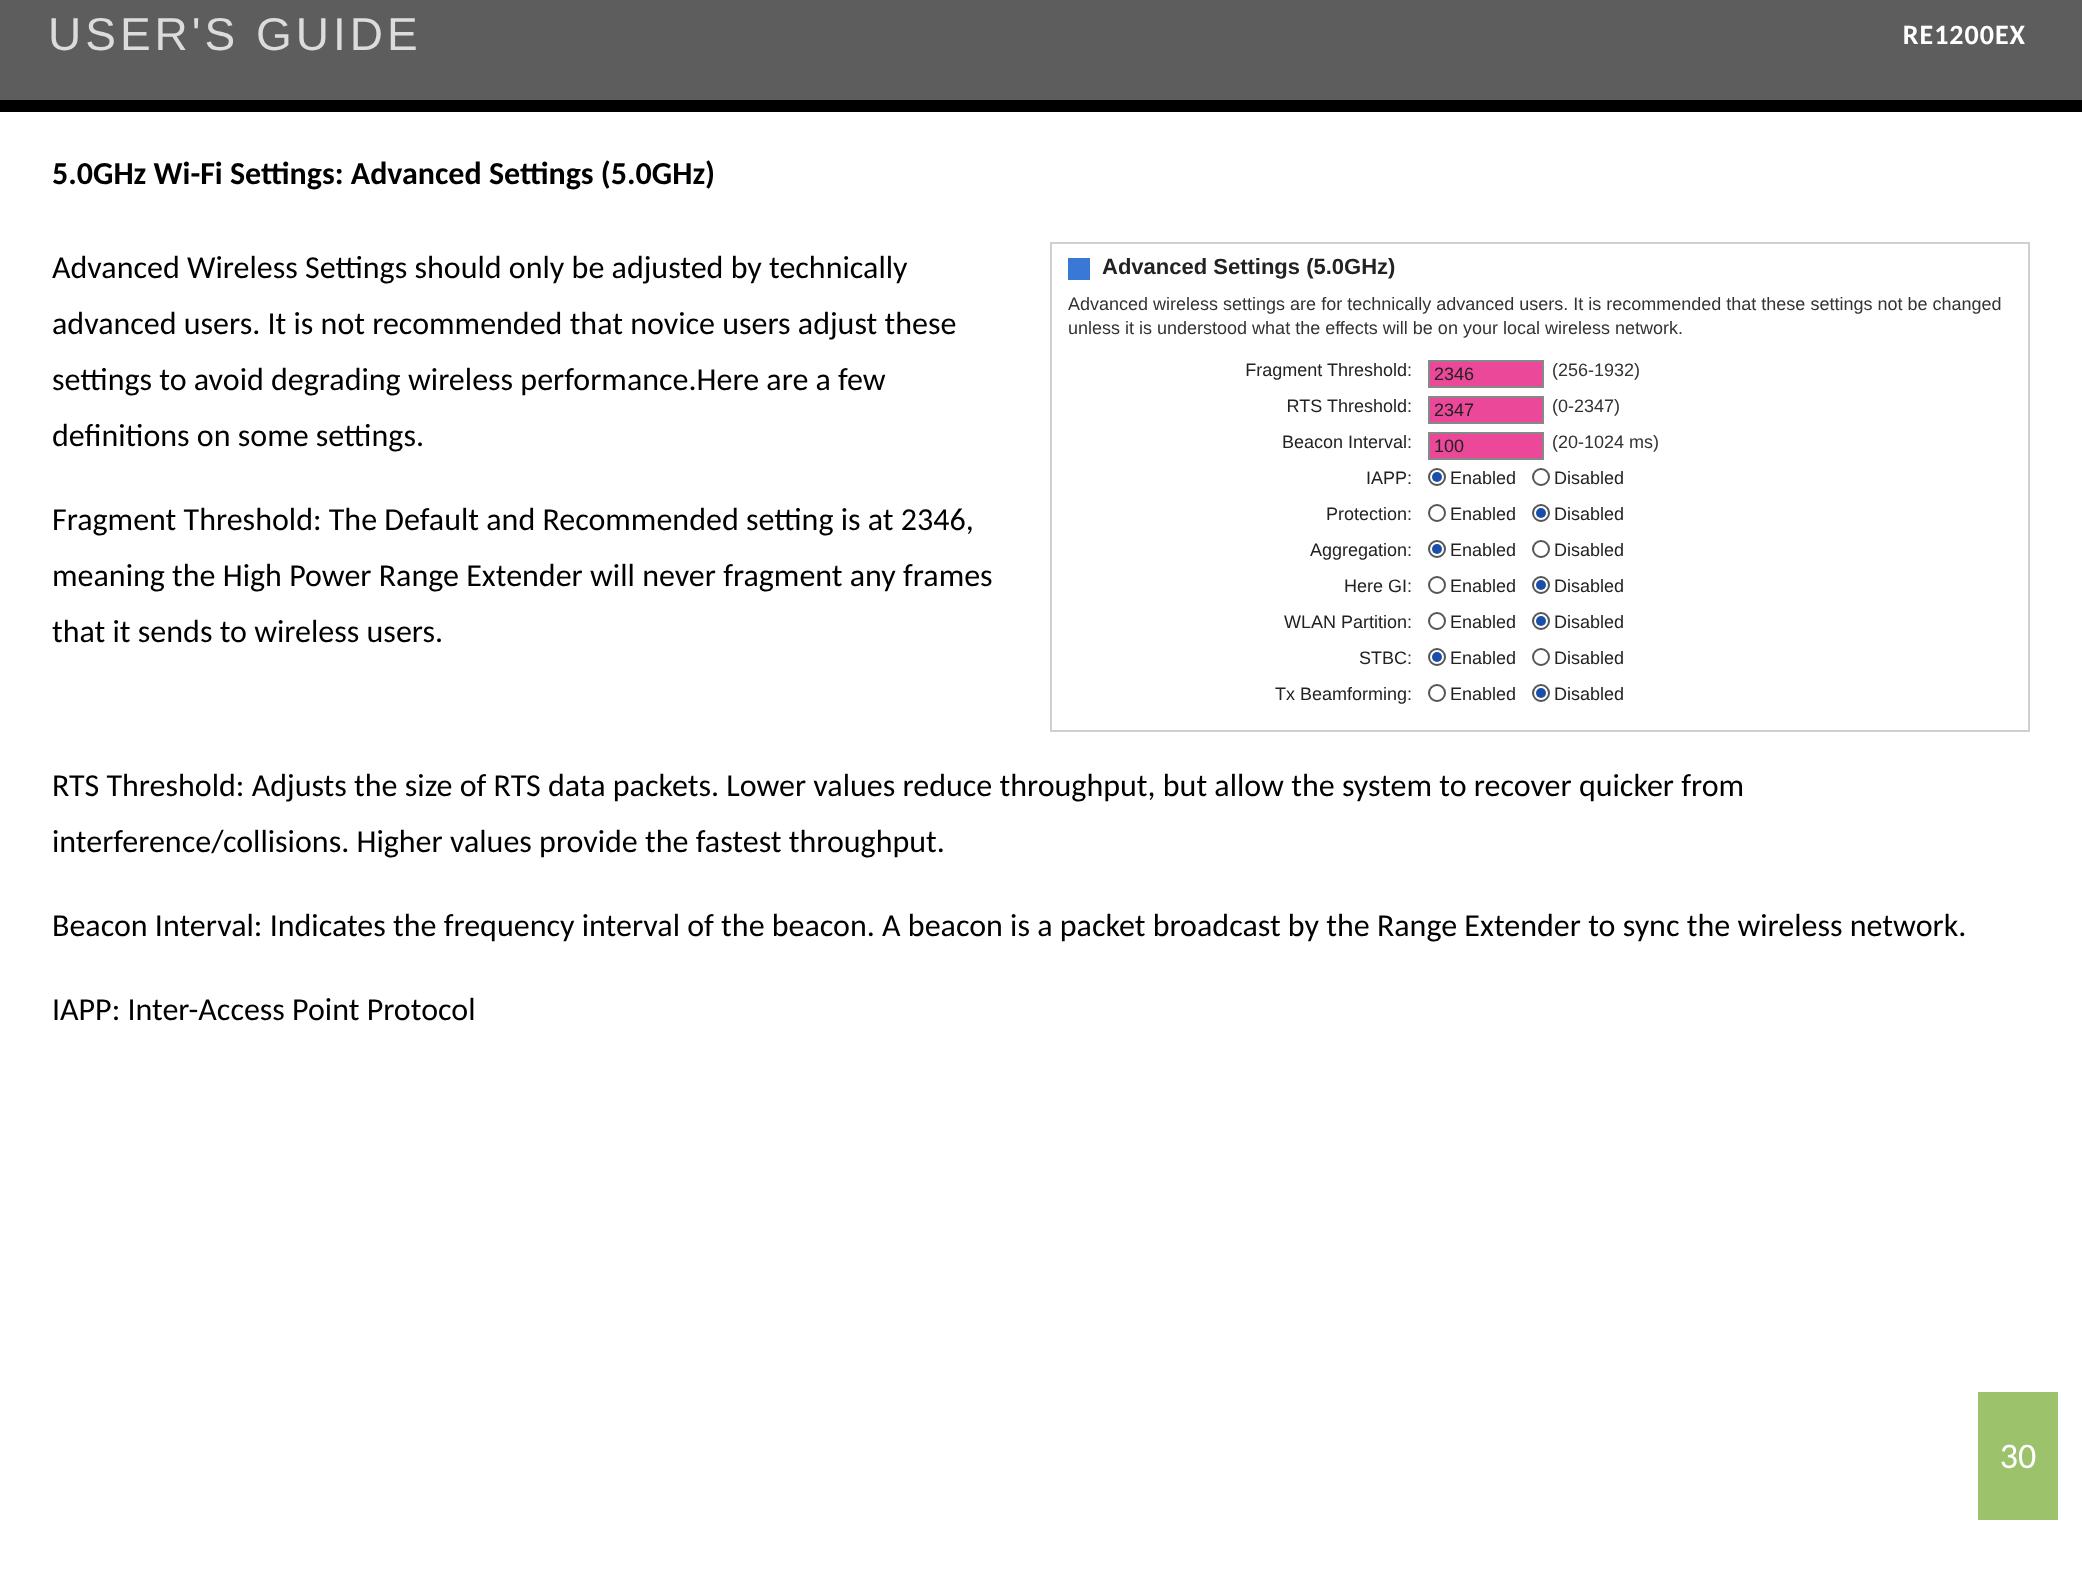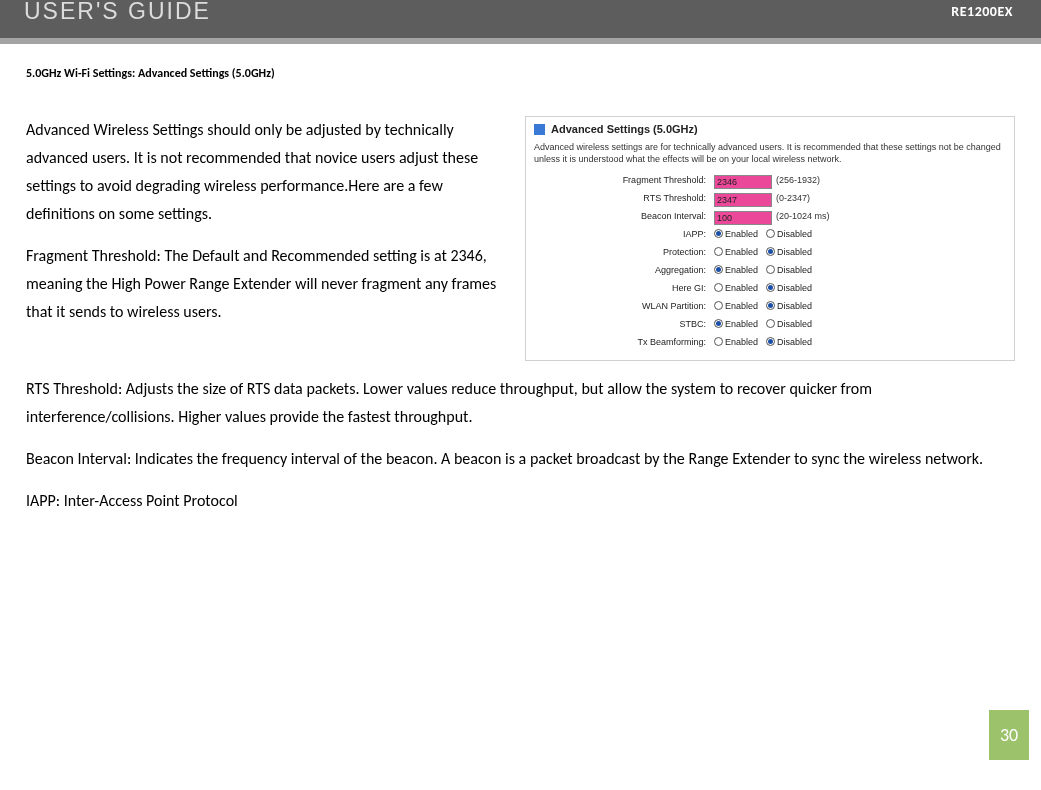--- a/index.html
+++ b/index.html
@@ -10,44 +10,44 @@
     background: #fff;
     position: relative;
     color: #000;
   }
   .header-bar {
     display: flex;
     align-items: center;
     justify-content: space-between;
     background: #5d5d5d;
     color: #ececec;
-    height: 44px;
+    height: 56px;
     padding: 0 28px 16px 24px;
-    border-bottom: 6px solid #a3a3a3;
+    border-bottom: 6px solid #000000;
   }
   .header-title {
     font-family: "Arial Narrow", Arial, sans-serif;
     font-size: 23px;
     letter-spacing: 2px;
     font-weight: 300;
     color: #dcdcdc;
   }
   .header-model {
     font-size: 14px;
     font-weight: bold;
     color: #fff;
     letter-spacing: 0.5px;
   }
   .content {
     padding: 22px 26px 0 26px;
   }
   .section-heading {
-    font-size: 12px;
+    font-size: 16px;
     font-weight: bold;
-    margin-bottom: 36px;
+    margin-bottom: 24px;
   }
   .row-with-panel {
     display: flex;
     gap: 18px;
     margin-bottom: 14px;
   }
   .left-text {
     flex: 1;
     min-width: 0;
   }
@@ -133,21 +133,21 @@
   .radio-label {
     font-size: 9px;
     margin-right: 8px;
     vertical-align: middle;
   }
   .page-number {
     position: absolute;
     right: 12px;
     bottom: 30px;
     width: 40px;
-    height: 50px;
+    height: 64px;
     background: #9cc26b;
     color: #fff;
     font-size: 18px;
     display:flex;
     align-items:center;
     justify-content:center;
   }
 </style>
 </head>
 <body>

